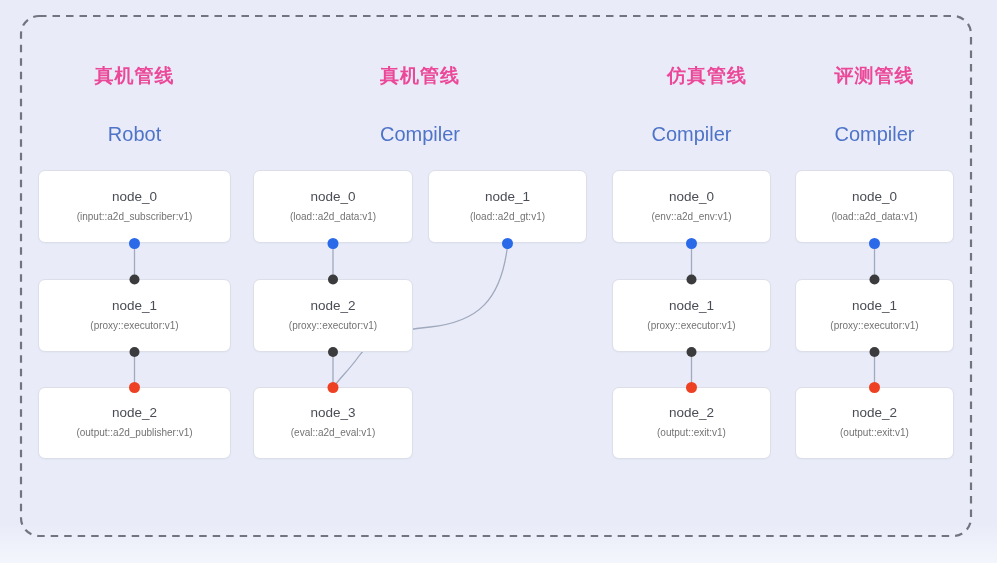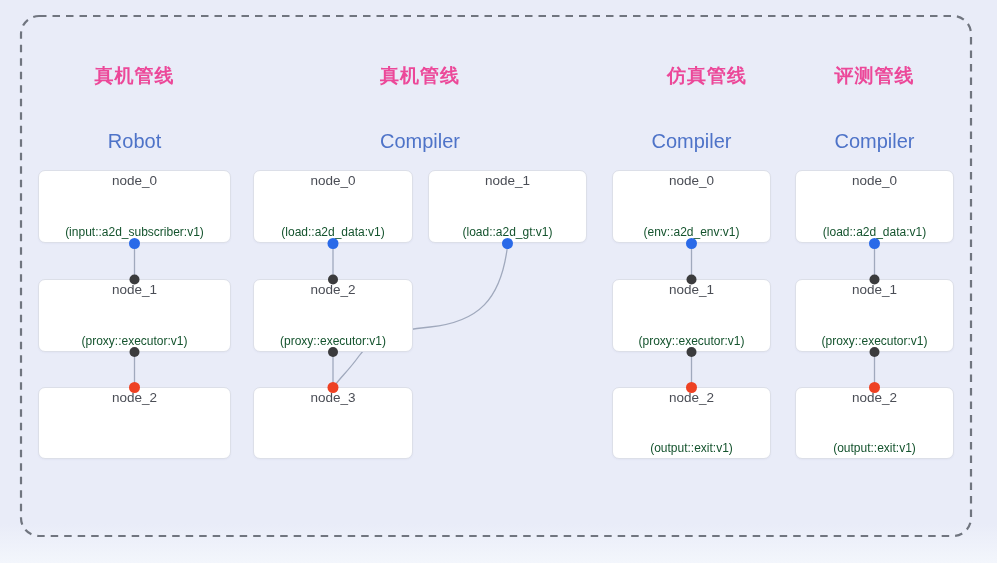--- a/index.html
+++ b/index.html
@@ -13,33 +13,33 @@
   svg.layer{position:absolute;left:0;top:0;pointer-events:none;}
   #edges{z-index:1;}
   #dots{z-index:3;}
 
   .title-cn{
     position:absolute;top:63px;transform:translateX(-50%);
     font-size:19px;font-weight:700;color:#ec4899;letter-spacing:1px;
     white-space:nowrap;z-index:2;
   }
   .title-en{
-    position:absolute;top:130px;transform:translateX(-50%);
+    position:absolute;top:123px;transform:translateX(-50%);
     font-size:20px;font-weight:400;color:#4e73c8;
     white-space:nowrap;z-index:2;
   }
 
   .node{
     position:absolute;height:73px;box-sizing:border-box;
     background:#ffffff;border:1px solid #dcdfe8;border-radius:7px;
-    display:flex;flex-direction:column;align-items:center;justify-content:space-between;
+    display:flex;flex-direction:column;align-items:center;justify-content:center;
     z-index:2;box-shadow:0 1px 2px rgba(40,60,120,0.04);
   }
   .node .nname{font-size:13.5px;color:#4a4d55;line-height:20px;}
-  .node .ntype{font-size:12px;color:#14532d;line-height:20px;}
+  .node .ntype{font-size:10px;color:#737373;line-height:20px;}
 
   
   .col-robot{left:38px;width:193px;}
   .col-evala{left:253px;width:160px;}
   .col-evalb{left:428px;width:159px;}
   .col-sim  {left:612px;width:159px;}
   .col-comp {left:795px;width:159px;}
   
   .row-0{top:170px;}
   .row-1{top:279px;}
@@ -81,36 +81,38 @@
   <div class="node col-robot row-0">
     <div class="nname">node_0</div>
     <div class="ntype">(input::a2d_subscriber:v1)</div>
   </div>
   <div class="node col-robot row-1">
     <div class="nname">node_1</div>
     <div class="ntype">(proxy::executor:v1)</div>
   </div>
   <div class="node col-robot row-2">
     <div class="nname">node_2</div>
+    <div class="ntype">(output::a2d_publisher:v1)</div>
   </div>
 
   <div class="node col-evala row-0">
     <div class="nname">node_0</div>
     <div class="ntype">(load::a2d_data:v1)</div>
   </div>
   <div class="node col-evalb row-0">
     <div class="nname">node_1</div>
     <div class="ntype">(load::a2d_gt:v1)</div>
   </div>
   <div class="node col-evala row-1">
     <div class="nname">node_2</div>
     <div class="ntype">(proxy::executor:v1)</div>
   </div>
   <div class="node col-evala row-2">
     <div class="nname">node_3</div>
+    <div class="ntype">(eval::a2d_eval:v1)</div>
   </div>
 
   <div class="node col-sim row-0">
     <div class="nname">node_0</div>
     <div class="ntype">(env::a2d_env:v1)</div>
   </div>
   <div class="node col-sim row-1">
     <div class="nname">node_1</div>
     <div class="ntype">(proxy::executor:v1)</div>
   </div>

